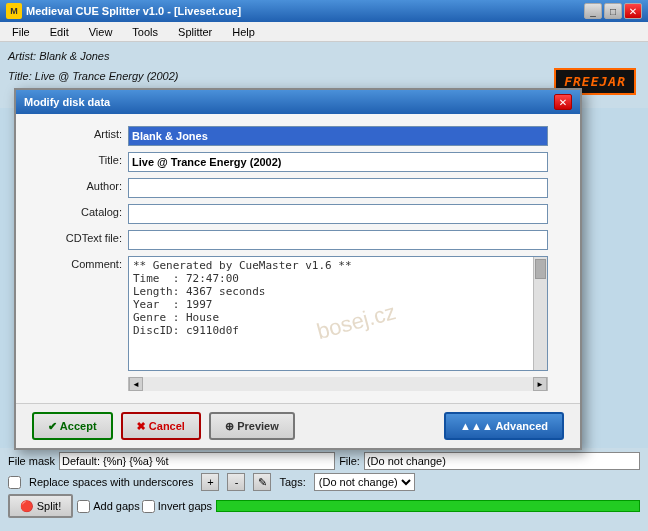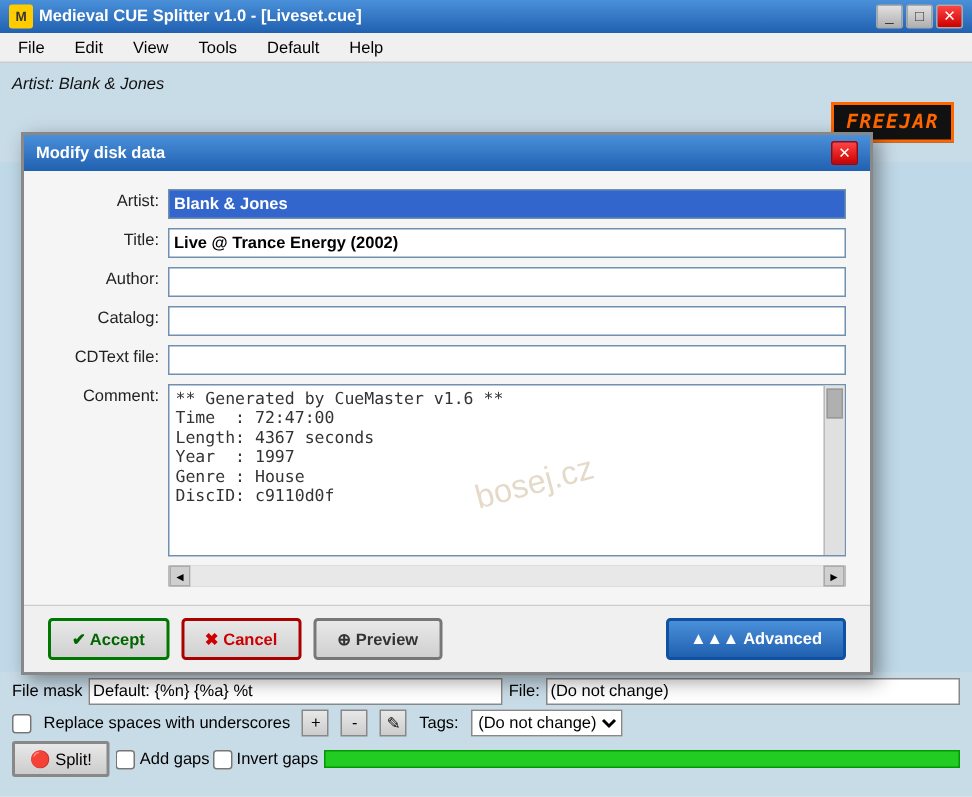--- a/index.html
+++ b/index.html
@@ -141,21 +141,21 @@
       border-radius: 2px;
       font-size: 10px;
       cursor: pointer;
       display: flex;
       align-items: center;
       justify-content: center;
     }
 
     
     .dialog-content {
-      padding: 12px 16px;
+      padding: 12px 32px;
       background: #f5f5f5;
     }
     .form-row {
       display: flex;
       align-items: flex-start;
       margin-bottom: 6px;
     }
     .form-label {
       width: 80px;
       text-align: right;
@@ -387,26 +387,27 @@
     <div class="tb-btn">□</div>
     <div class="tb-btn close">✕</div>
   </div>
 </div>
 
 <div class="menu-bar">
   <span class="menu-item">File</span>
   <span class="menu-item">Edit</span>
   <span class="menu-item">View</span>
   <span class="menu-item">Tools</span>
-  <span class="menu-item">Default</span>
+  <span class="menu-item">Splitter</span>
   <span class="menu-item">Help</span>
 </div>
 
 <div class="app-bg" style="height:66px; position:relative;">
   <div class="app-info">Artist:  Blank &amp; Jones</div>
+  <div class="app-info">Title:   Live @ Trance Energy (2002)</div>
   <div class="freejar-logo">FREEJAR</div>
 </div>
 
 <div class="dialog-overlay">
 
   <div class="dialog-title-bar">
     <span class="dialog-title-text">Modify disk data</span>
     <div class="dialog-close-btn">✕</div>
   </div>
 

